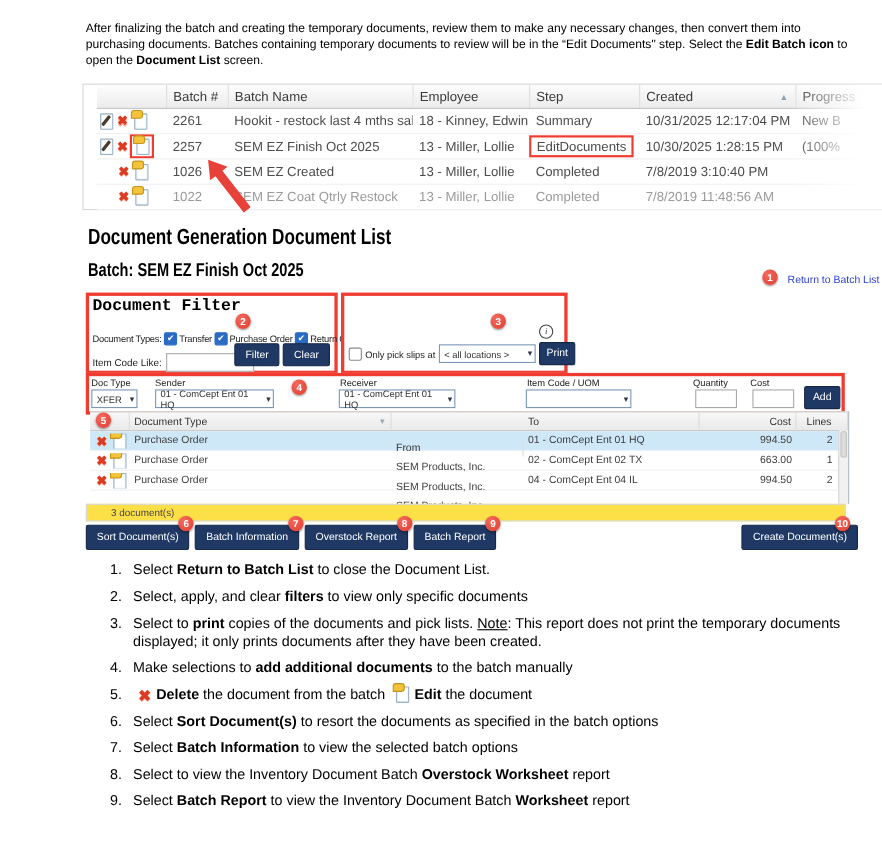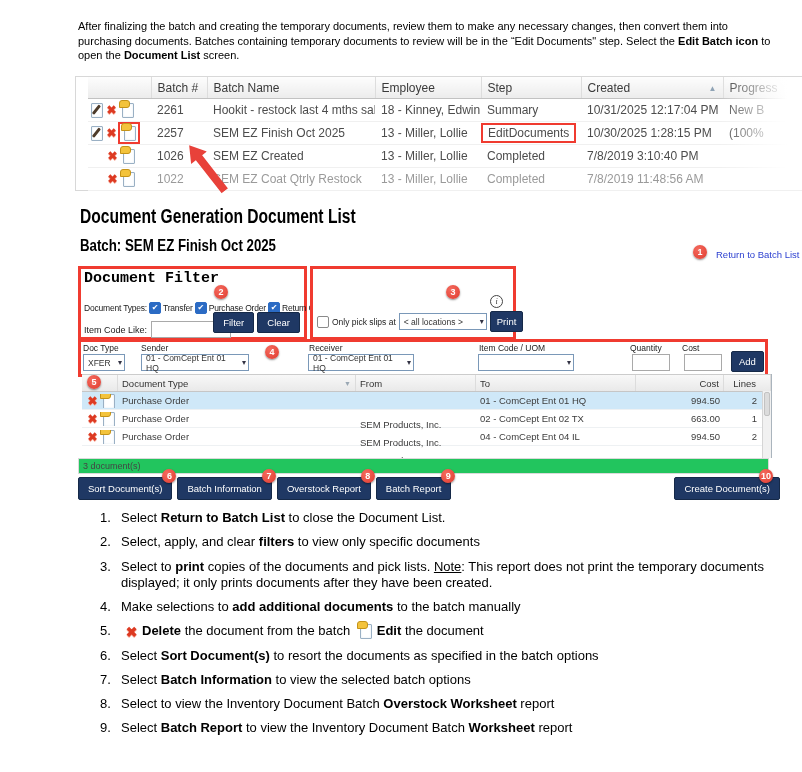--- a/index.html
+++ b/index.html
@@ -66,36 +66,36 @@
   .sel{border:1px solid #7a98b8;background:#fff;height:17px;display:inline-flex;align-items:center;justify-content:space-between;
        font-size:8.5px;color:#333;padding:0 2px 0 4px;box-sizing:border-box;cursor:pointer;}
   .chev{color:#334;font-size:8px;margin-left:3px;}
   
   .p-add{left:78px;top:339px;width:690px;height:38px;}
   .p-add .lbl{position:absolute;top:1px;font-size:8.5px;color:#222;white-space:nowrap;}
   .p-add .ctl{position:absolute;top:12px;}
   
   .doc-wrap{position:absolute;left:82px;top:374px;width:689px;height:84px;border-right:1px solid #aab4bd;background:#fff;}
   .doc-head{display:flex;height:16px;background:linear-gradient(#f8f8f8,#e9e9e9);border-top:1px solid #ccc;border-bottom:1px solid #c6c6c6;
-            font-size:9.5px;color:#333;align-items:flex-end;}
+            font-size:9.5px;color:#333;align-items:center;}
   .doc-head>div{border-right:1px solid #dcdcdc;padding:0 4px;box-sizing:border-box;height:100%;display:flex;align-items:center;overflow:hidden;}
   .doc-row{display:flex;height:17px;font-size:9.5px;color:#3c3c3c;align-items:center;border-bottom:1px solid #eef1f3;}
   .doc-row.selected{background:var(--selrow);}
   .c1{width:36px;flex:none;}
   .c2{width:238px;flex:none;}
   .c3{width:120px;flex:none;margin-top:48px;}
   .c4{width:160px;flex:none;}
   .c5{width:88px;flex:none;justify-content:flex-end;text-align:right;}
   .c6{flex:1;justify-content:flex-end;text-align:right;padding-right:14px !important;}
   .doc-row>div{padding:0 4px;box-sizing:border-box;display:flex;align-items:center;overflow:hidden;white-space:nowrap;}
   .hdr-sort{color:#9aa8b4;font-size:7px;margin-left:auto;}
   .vscroll{position:absolute;right:0;top:17px;bottom:0;width:8px;background:#f1f1f1;border-left:1px solid #d5d5d5;}
   .vscroll .thumb{position:absolute;left:1px;right:1px;top:1px;height:22px;background:#dcdcdc;border:1px solid #c2c2c2;border-radius:2px;}
-  .statusbar{position:absolute;left:78px;top:458px;width:691px;height:16px;background:#22c55e;border:1px solid #dadada;
-             box-sizing:border-box;font-size:9px;color:#444;line-height:14px;padding-left:4px;}
+  .statusbar{position:absolute;left:78px;top:458px;width:691px;height:16px;background:#fde047;border:1px solid #dadada;
+             box-sizing:border-box;font-size:9px;color:#444;line-height:14px;padding-left:22px;}
   .btnrow{position:absolute;left:78px;top:477px;display:flex;gap:5px;}
   .btnrow .nbtn,.create-btn{position:relative;height:21px;font-size:9.5px;}
   .btnrow .callout,.create-btn .callout{top:-9px;right:-5px;left:auto;}
   .create-btn{position:absolute;right:22px;top:477px;}
   .create-btn .callout{right:6px;}
   
   .instructions{position:absolute;left:100px;top:510px;width:668px;}
   .instr{display:flex;margin-bottom:8px;font-size:13px;line-height:1.25;}
   .instr .num{flex:none;width:21px;}
   .instr .txt{flex:1;}

